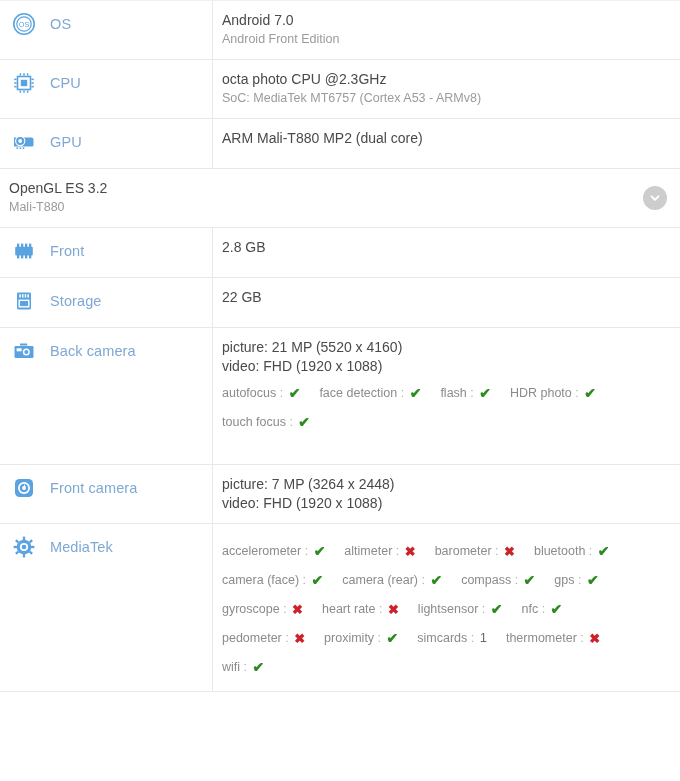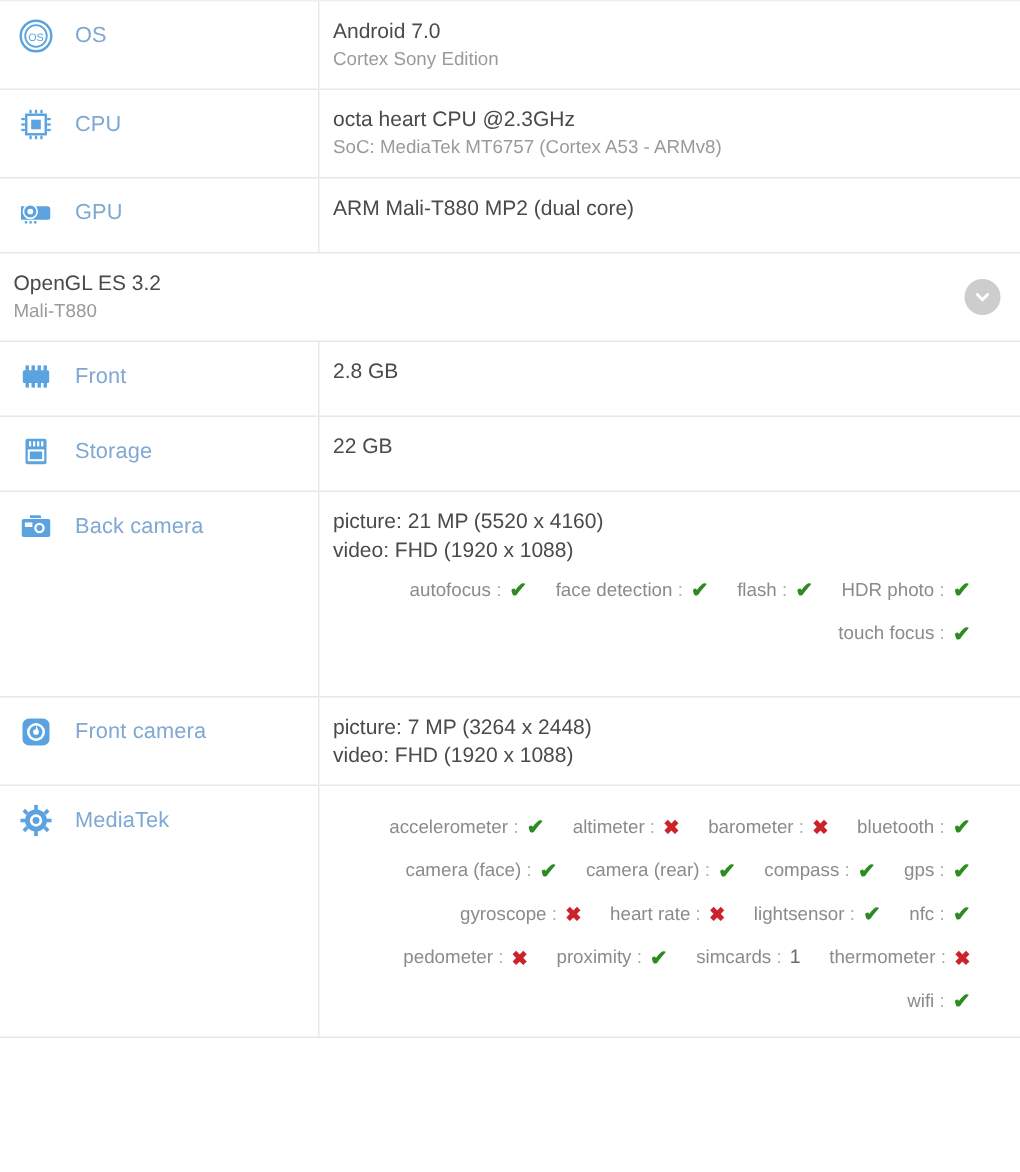--- a/index.html
+++ b/index.html
@@ -72,21 +72,20 @@
     line-height: 19px;
     margin: 0;
     padding: 0;
   }
   .flag-rows { margin-top: 2px; }
   .flag-line {
     font-size: 12.5px;
     color: #8b8b8b;
     line-height: 28px;
     white-space: nowrap;
-    text-align: right;
   }
   .flag {
     display: inline-block;
     margin-right: 19px;
   }
   .flag .fname { color: #8b8b8b; }
   .flag .sep { color: #b0b0b0; }
   .mark-yes {
     color: #2e8b22;
     font-size: 14px;
@@ -137,21 +136,21 @@
         <svg width="24" height="24" viewBox="0 0 24 24">
           <circle cx="12" cy="12" r="10.2" fill="none" stroke="#5aa3e0" stroke-width="1.6"></circle>
           <circle cx="12" cy="12" r="7.2" fill="none" stroke="#5aa3e0" stroke-width="1.2"></circle>
           <text x="12" y="15.3" font-family="'Liberation Sans',sans-serif" font-size="7.2" fill="#5aa3e0" text-anchor="middle">OS</text>
         </svg>
       </span>
       <span class="label-text">OS</span>
     </div>
     <div class="value-cell">
       <div class="v-primary">Android 7.0</div>
-      <div class="v-secondary">Cortex Sony Edition</div>
+      <div class="v-secondary">Android Front Edition</div>
     </div>
   </div>
 
 
   <div class="spec-row">
     <div class="label-cell">
       <span class="icon-box">
         <svg width="24" height="24" viewBox="0 0 24 24">
           <rect x="5.5" y="5.5" width="13" height="13" fill="none" stroke="#5aa3e0" stroke-width="1.6"></rect>
           <rect x="8.8" y="8.8" width="6.4" height="6.4" fill="#5aa3e0"></rect>
@@ -167,21 +166,21 @@
               <rect x="2.2" y="14.9" width="2.4" height="1.5"></rect>
             <rect x="19.4" y="7.6" width="2.4" height="1.5"></rect>
               <rect x="19.4" y="11.25" width="2.4" height="1.5"></rect>
               <rect x="19.4" y="14.9" width="2.4" height="1.5"></rect>
           </g>
         </svg>
       </span>
       <span class="label-text">CPU</span>
     </div>
     <div class="value-cell">
-      <div class="v-primary">octa heart CPU @2.3GHz</div>
+      <div class="v-primary">octa photo CPU @2.3GHz</div>
       <div class="v-secondary">SoC: MediaTek MT6757 (Cortex A53 - ARMv8)</div>
     </div>
   </div>
 
   <div class="spec-row">
     <div class="label-cell">
       <span class="icon-box">
         <svg width="24" height="24" viewBox="0 0 24 24">
           <path d="M2 7.5 H19.5 A2 2 0 0 1 21.5 9.5 V15 A1.5 1.5 0 0 1 20 16.5 H2 Z" fill="#5aa3e0"></path>
           <circle cx="8.2" cy="11" r="4.6" fill="#5aa3e0" stroke="#ffffff" stroke-width="1.1"></circle>

